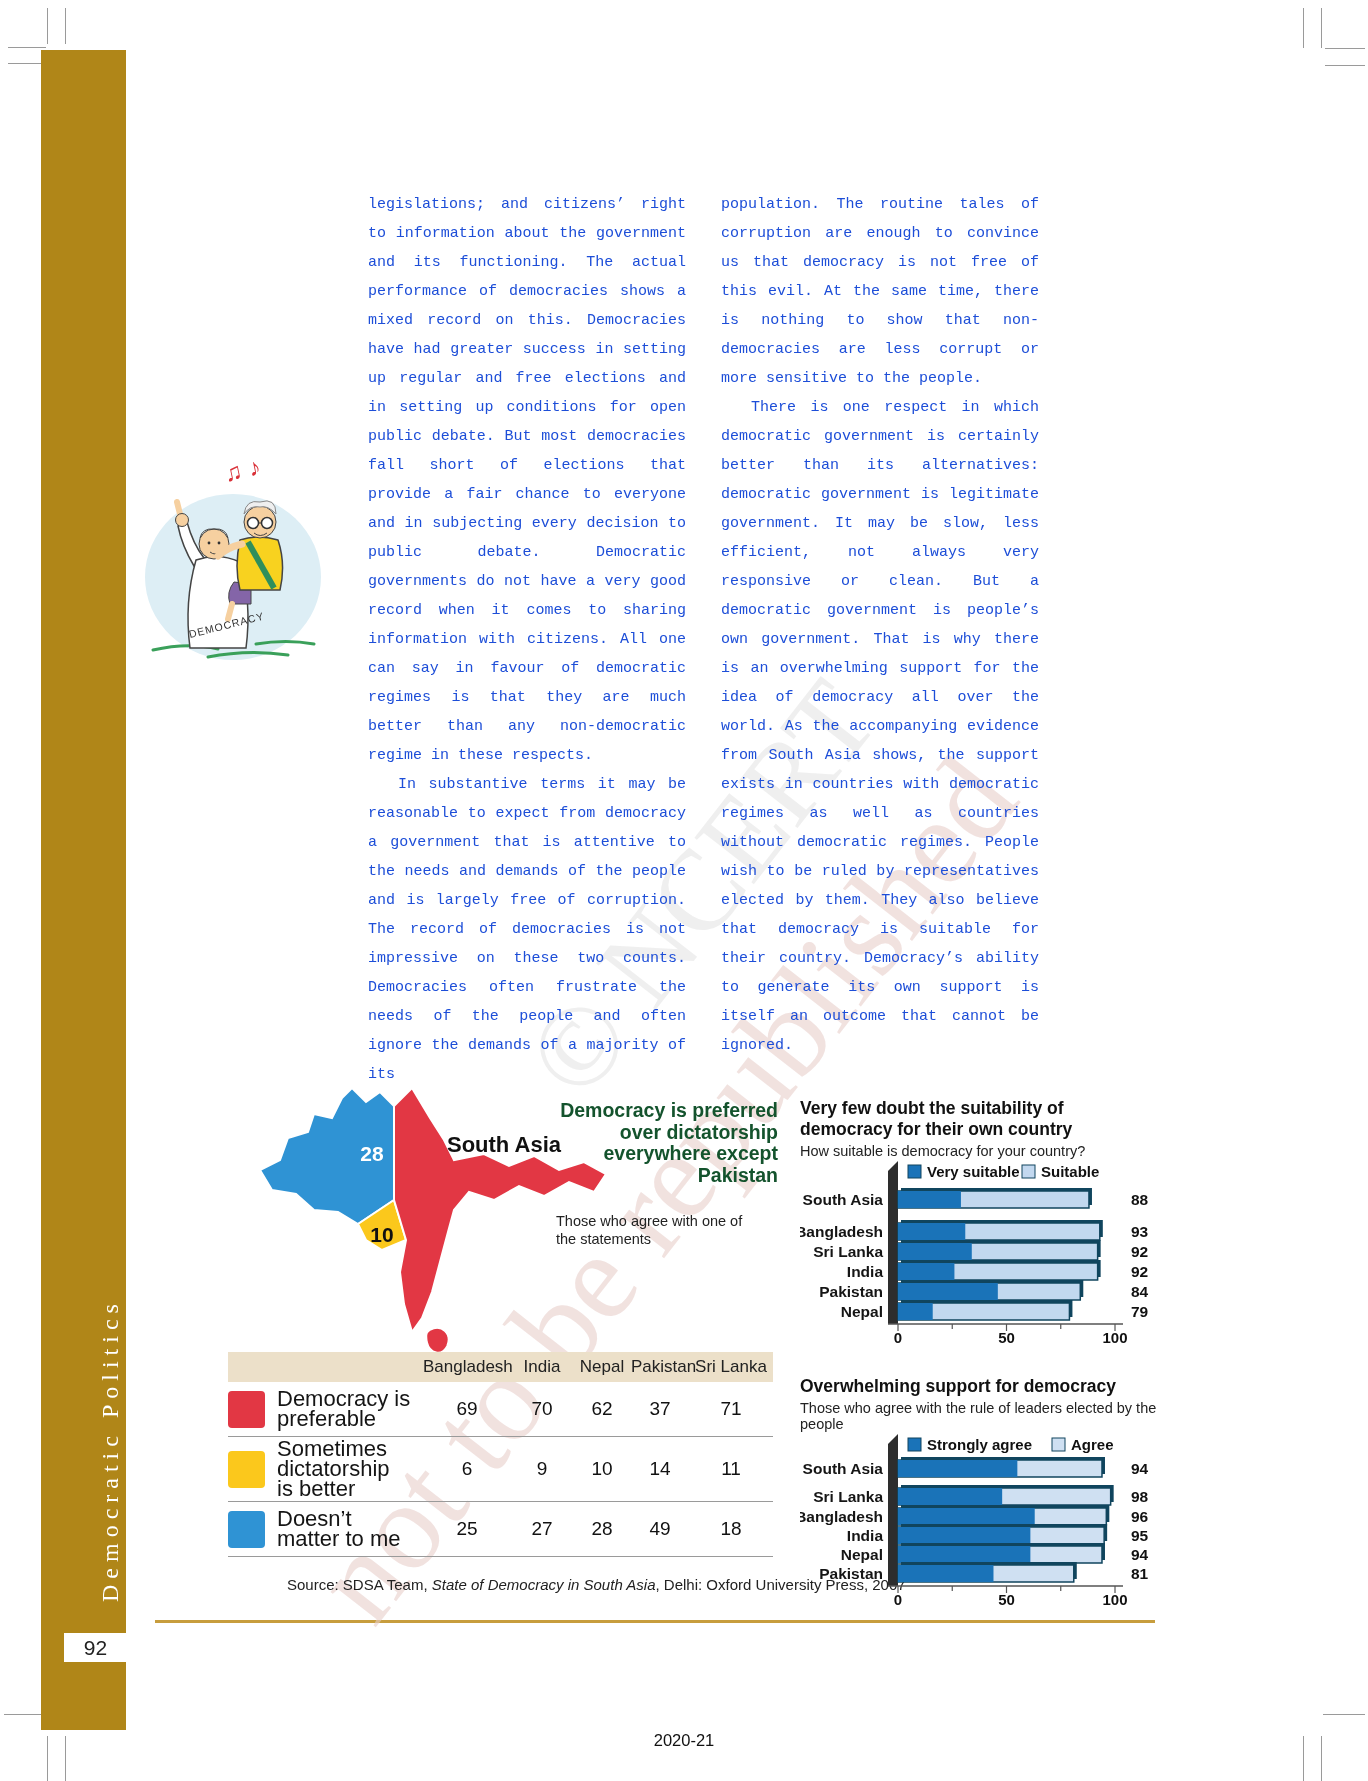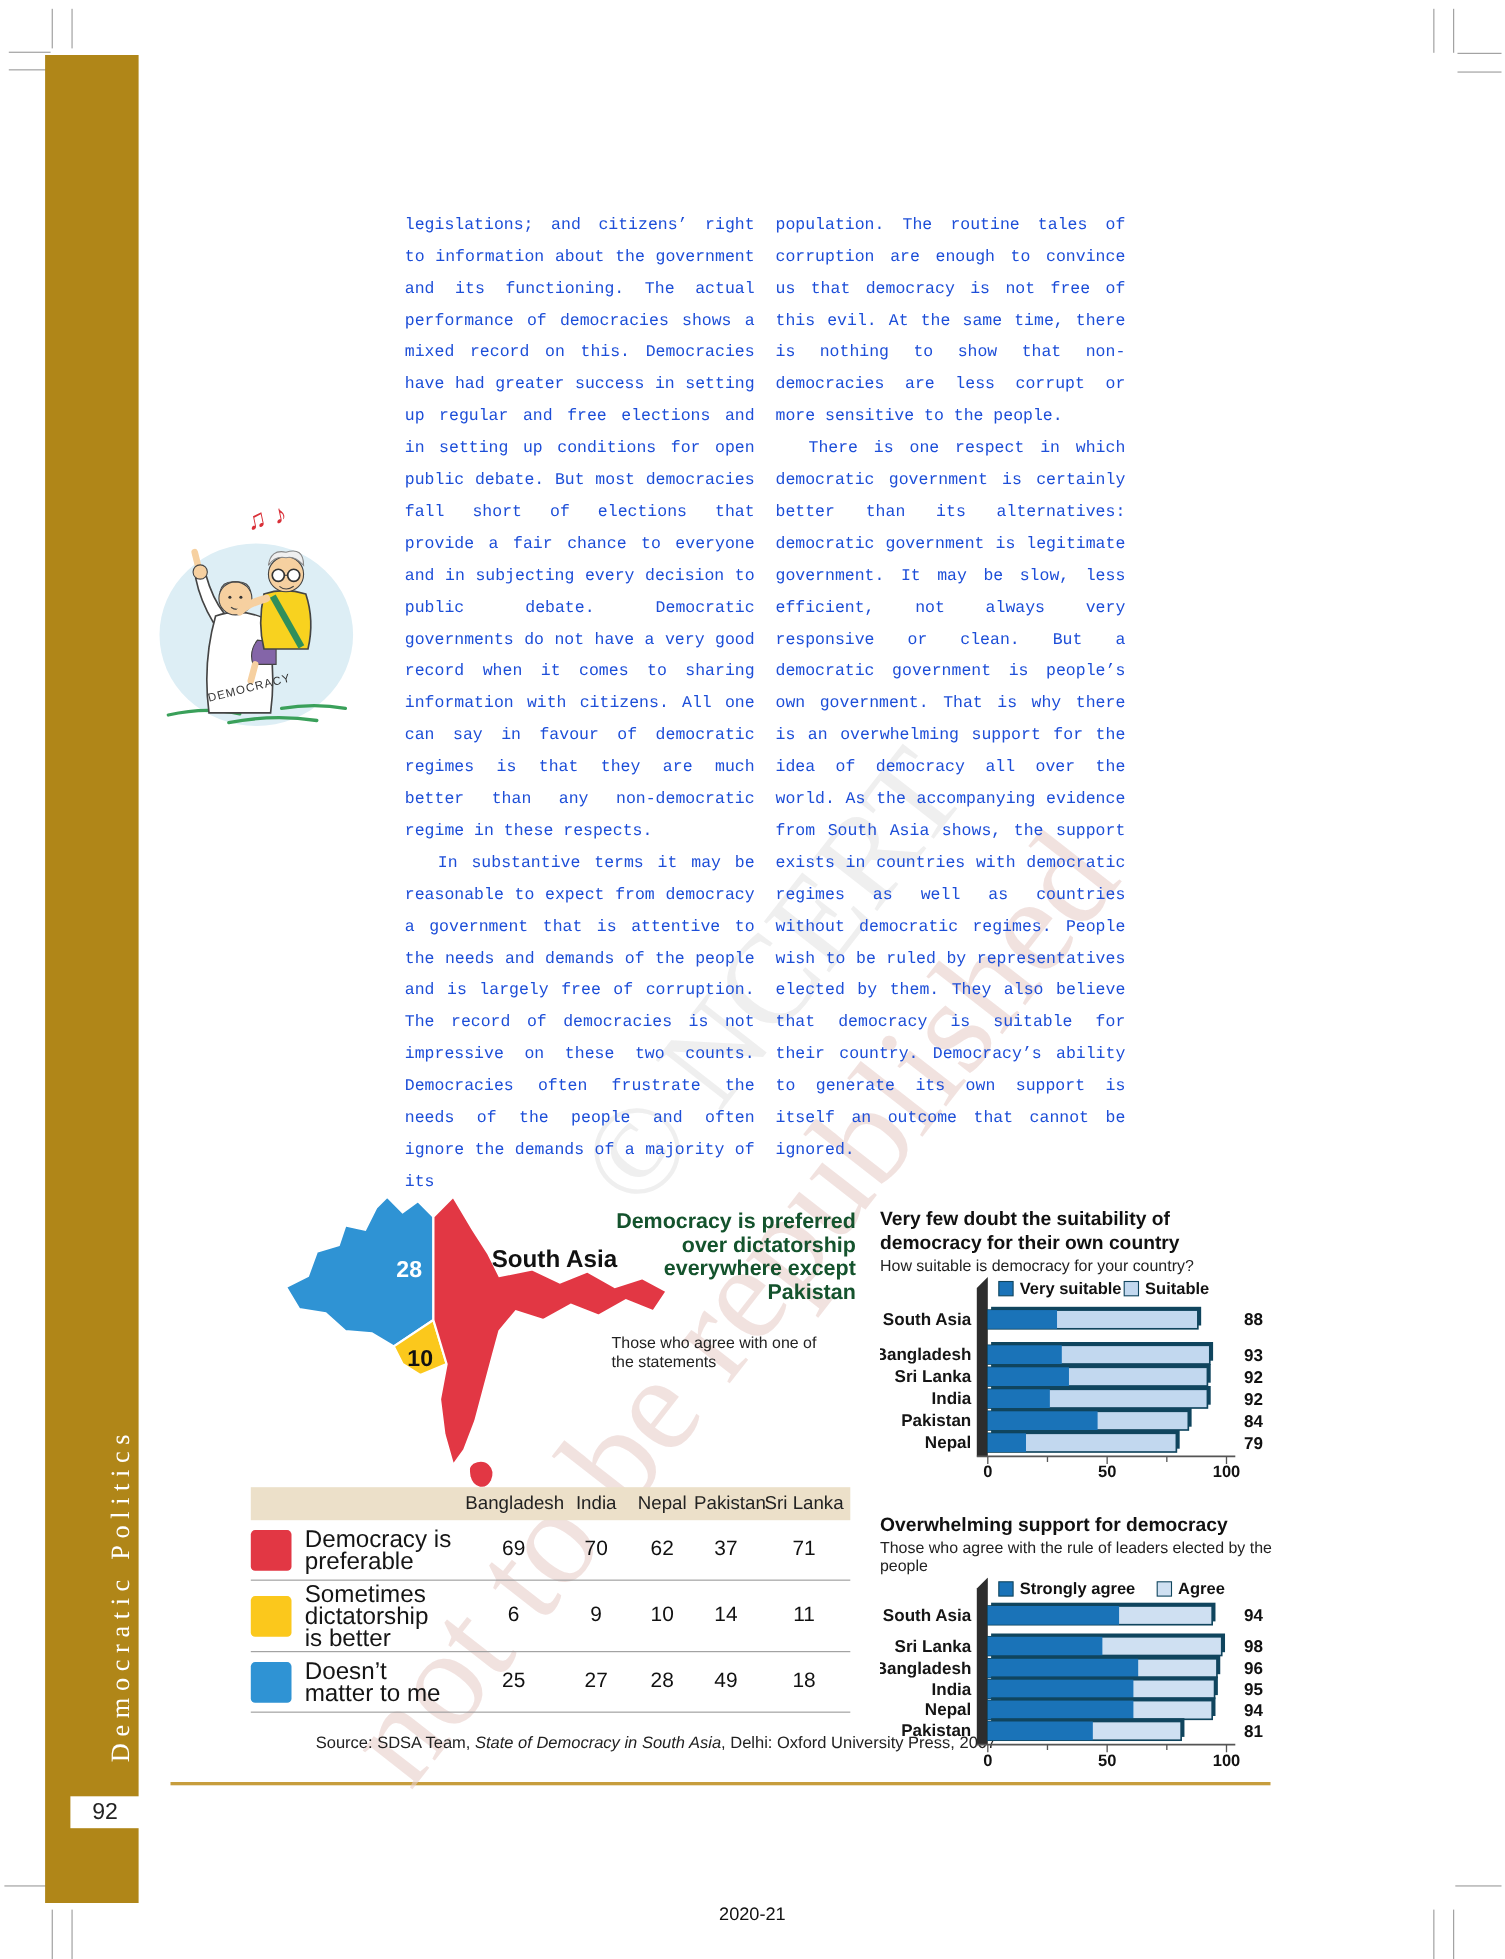--- a/index.html
+++ b/index.html
@@ -37,21 +37,21 @@
     color:#fff; font-size:18.5px; line-height:27px;
   }
   #bubble:after {
     content:""; position:absolute; bottom:-16px; left:128px;
     border:11px solid transparent; border-top:19px solid #7d5e85;
   }
 
   
   .bodycol { position:absolute; width:318px; }
   #col1 { left:368px; top:190px; }
-  #col2 { left:705px; top:190px; }
+  #col2 { left:721px; top:190px; }
   .bodycol p {
     margin:0; font-family:Liberation Mono, monospace; font-size:15px; line-height:29px;
     text-align:justify; color:#1d4ed8;
   }
   .bodycol p.indent { text-indent:30px; }
 
   
   #map-headline {
     position:absolute; left:556px; top:1100px; width:222px; text-align:right;
     font-weight:bold; font-size:19.5px; line-height:21.5px; white-space:pre-line; color:#14532d;

